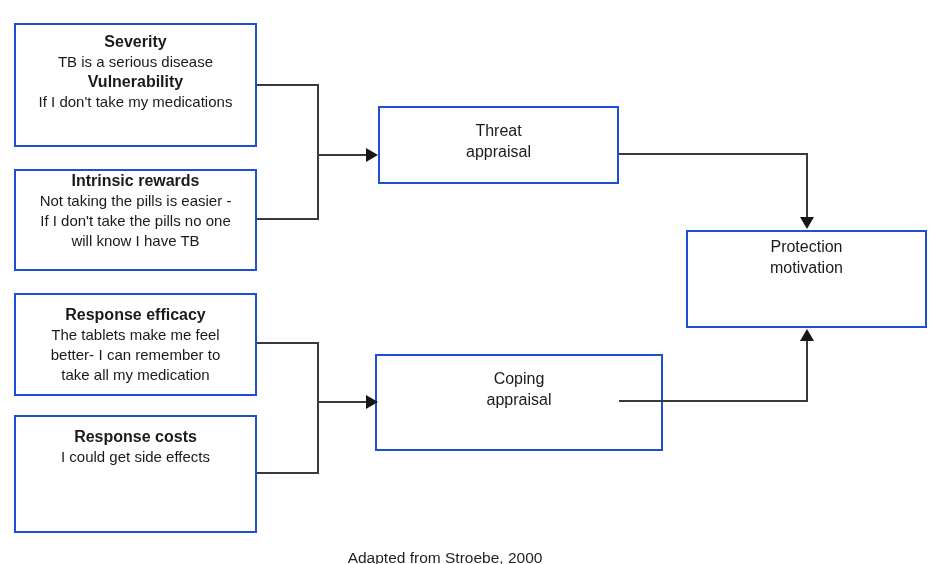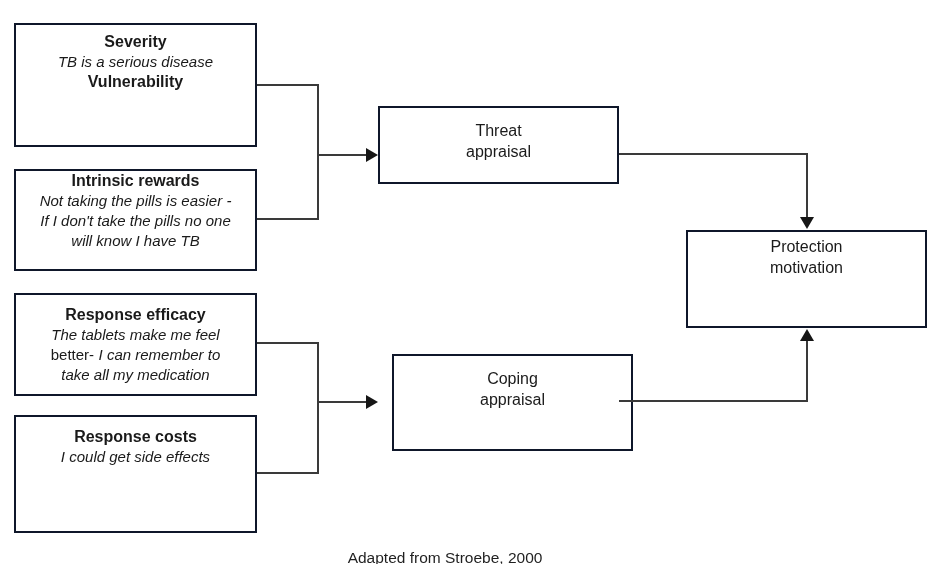--- a/index.html
+++ b/index.html
@@ -8,32 +8,31 @@
     width: 937px;
     height: 564px;
     background: #ffffff;
     font-family: "Liberation Sans", sans-serif;
     color: #1a1a1a;
     overflow: hidden;
   }
   .node {
     position: absolute;
     box-sizing: border-box;
-    border: 2px solid #0f172a;
+    border: 2px solid #1d4ed8;
     background: #ffffff;
     text-align: center;
     line-height: 20px;
   }
   .node .t {           
     font-weight: bold;
     font-size: 16px;
     font-style: normal;
   }
   .node .i {           
-    font-style: italic;
     font-size: 15px;
   }
   .node .r {           
     font-style: normal;
     font-size: 15px;
   }
   .node.plain {        
     font-size: 16px;
     line-height: 21px;
     font-weight: normal;
@@ -67,20 +66,21 @@
 </style>
 </head>
 <body>
 
 <div class="stage">
 
   <div class="node" style="left:14px; top:23px; width:243px; height:124px; padding-top:7px;">
     <div class="t">Severity</div>
     <div class="i">TB is a serious disease</div>
     <div class="t">Vulnerability</div>
+    <div class="i">If I don't take my medications</div>
   </div>
 
   <div class="node" style="left:14px; top:169px; width:243px; height:102px; ">
     <div class="t">Intrinsic rewards</div>
     <div class="i">Not taking the pills is easier -</div>
     <div class="i">If I don't take the pills no one</div>
     <div class="i">will know I have TB</div>
   </div>
 
   <div class="node" style="left:14px; top:415px; width:243px; height:118px; padding-top:10px;">
@@ -96,21 +96,21 @@
       <span class="i">I can remember to</span>
     </div>
     <div class="i">take all my medication</div>
   </div>
 
   <div class="node plain" style="left:378px; top:106px; width:241px; height:78px; padding-top:12px;">
     <div>Threat</div>
     <div>appraisal</div>
   </div>
 
-  <div class="node plain" style="left:392px; top:354px; width:241px; height:97px; padding-top:12px;">
+  <div class="node plain" style="left:375px; top:354px; width:288px; height:97px; padding-top:12px;">
     <div>Coping</div>
     <div>appraisal</div>
   </div>
 
   <div class="node plain" style="left:686px; top:230px; width:241px; height:98px; padding-top:4px;">
     <div>Protection</div>
     <div>motivation</div>
   </div>
 
   <div class="hline" style="left:257px; top:84px; width:61px;"></div>

